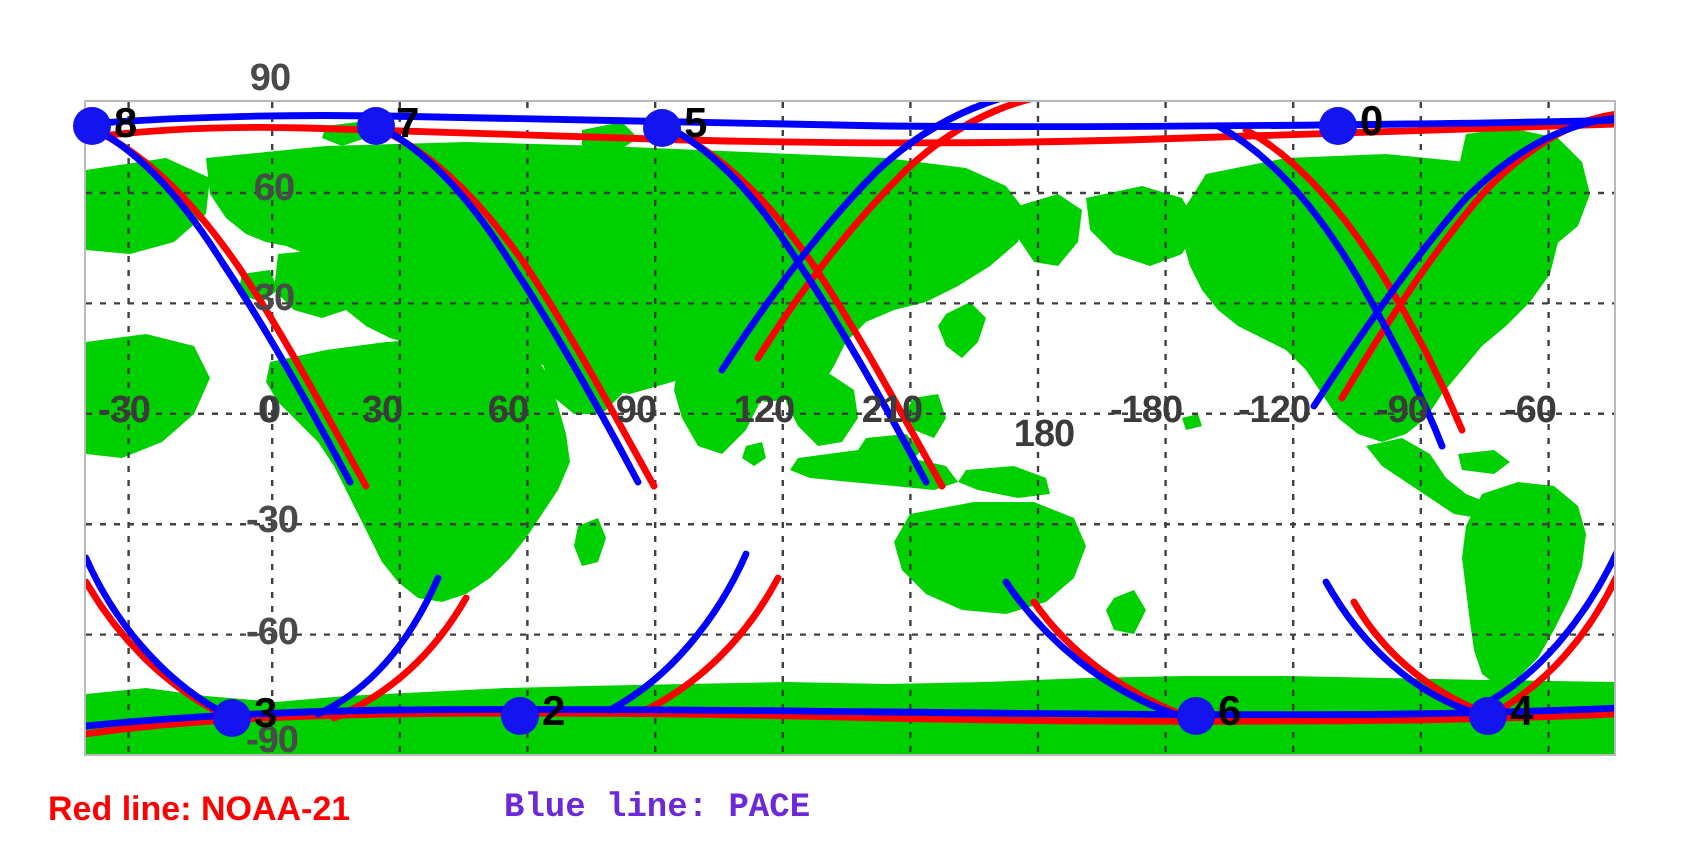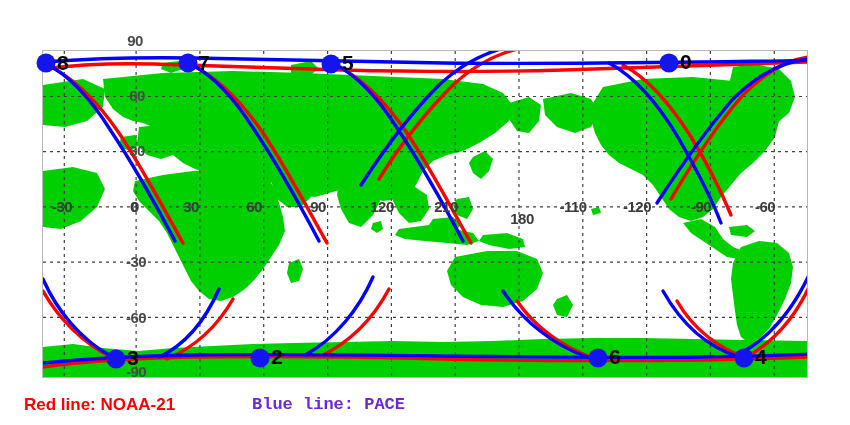--- a/index.html
+++ b/index.html
@@ -18,21 +18,21 @@
     box-sizing:border-box;
     overflow:hidden;
   }
   #map-svg{position:absolute;left:0;top:0;width:766px;height:328px;display:block;}
 
   
   .axis-label{
     position:absolute;
     font-family:"Liberation Sans", sans-serif;
     font-weight:bold;
-    font-size:15px;
+    font-size:19px;
     color:#3b3b3b;
     white-space:nowrap;
     transform:translate(-50%,-50%);
     letter-spacing:-0.5px;
   }
   .lat-label{color:#4a4a4a;}
   .lon-label{color:#3b3b3b;}
 
   
   .marker{
@@ -203,21 +203,21 @@
     </div>
   <div id="lon-labels">
       <div class="axis-label lon-label" style="left: 62px; top: 206px;">-30</div>
       <div class="axis-label lon-label" style="left: 134px; top: 206px;">0</div>
       <div class="axis-label lon-label" style="left: 191px; top: 206px;">30</div>
       <div class="axis-label lon-label" style="left: 254px; top: 206px;">60</div>
       <div class="axis-label lon-label" style="left: 318px; top: 206px;">90</div>
       <div class="axis-label lon-label" style="left: 382px; top: 206px;">120</div>
       <div class="axis-label lon-label" style="left: 446px; top: 206px;">210</div>
       <div class="axis-label lon-label" style="left: 522px; top: 206px; margin-top: 12px;">180</div>
-      <div class="axis-label lon-label" style="left: 573px; top: 206px;">-110</div>
+      <div class="axis-label lon-label" style="left: 573px; top: 206px;">-180</div>
       <div class="axis-label lon-label" style="left: 637px; top: 206px;">-120</div>
       <div class="axis-label lon-label" style="left: 701px; top: 206px;">-90</div>
       <div class="axis-label lon-label" style="left: 765px; top: 206px;">-60</div>
     </div>
 
   <div id="markers">
       <div class="marker" style="left: 46px; top: 63px;"></div>
       <div class="marker-label" style="left: 57px; top: 62px;">8</div>
       <div class="marker" style="left: 188px; top: 63px;"></div>
       <div class="marker-label" style="left: 198px; top: 62px;">7</div>

